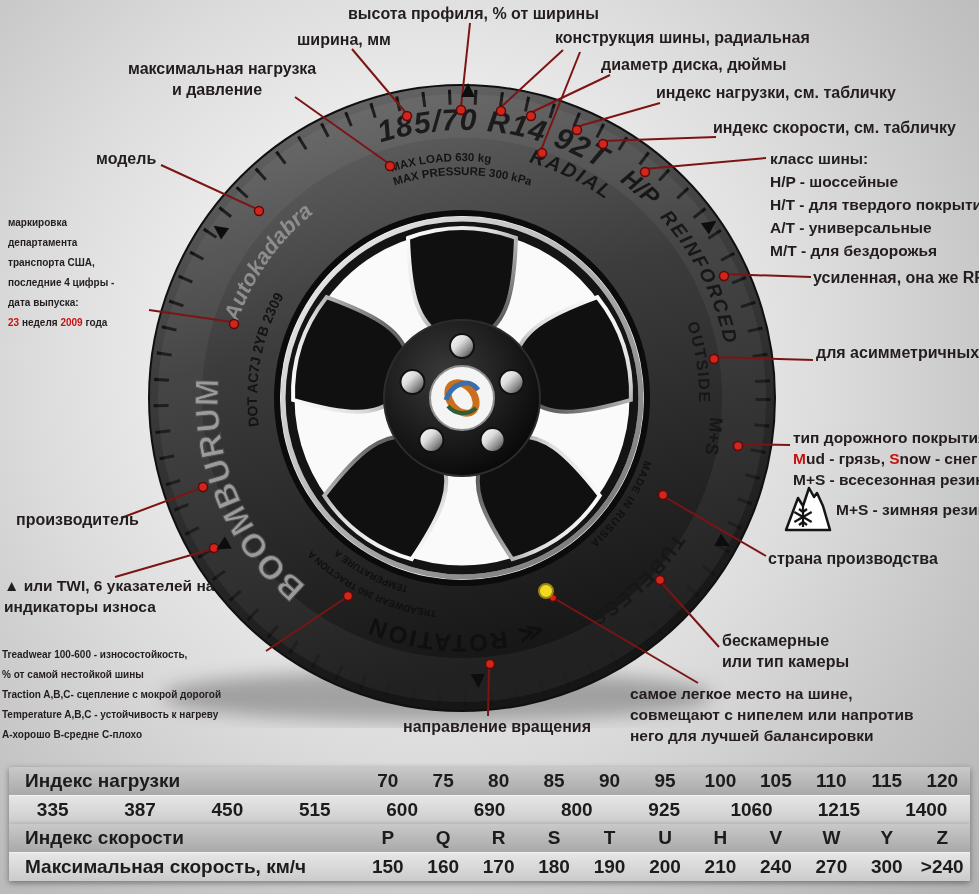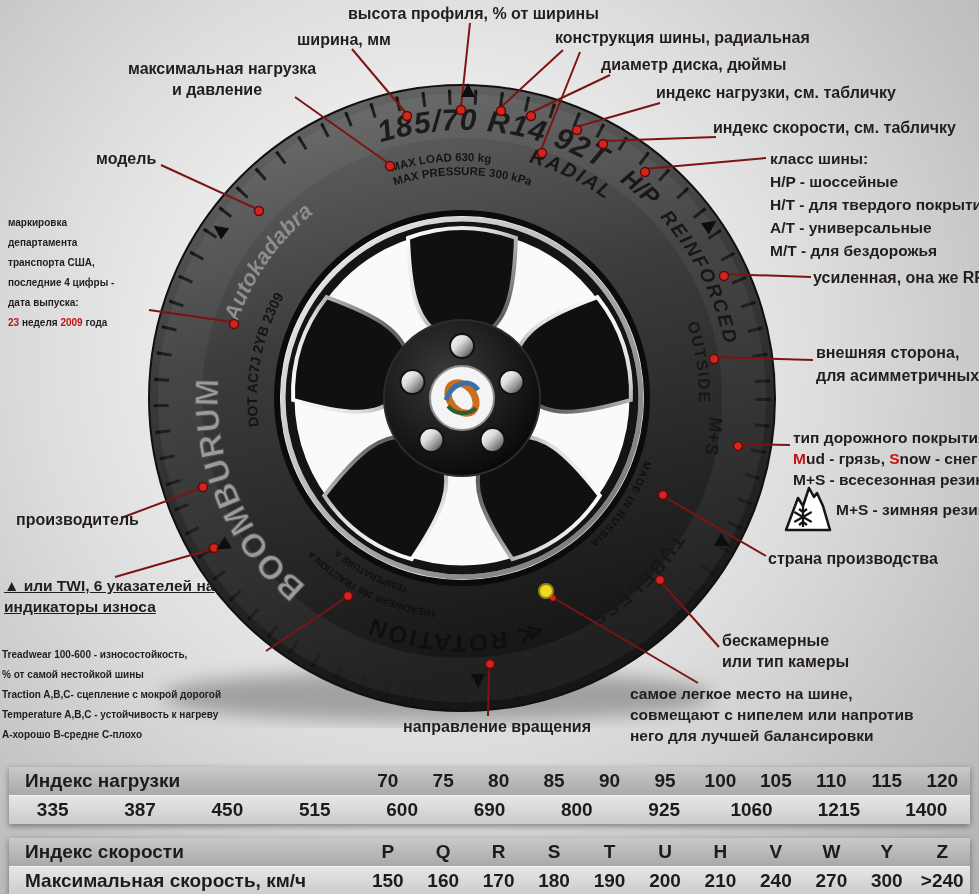--- a/index.html
+++ b/index.html
@@ -14,21 +14,21 @@
   .center{text-align:center;}
   .red{color:#c41313;}
   .lh20 .ln{line-height:20px;}
   .lh21 .ln{line-height:21px;}
   .lh23 .ln{line-height:23px;}
   #tire-svg{position:absolute;left:132px;top:68px;}
   #annot-svg{position:absolute;left:0;top:0;pointer-events:none;}
   #winter-icon{position:absolute;left:782px;top:483px;}
   
   #tables{position:absolute;left:9px;top:767px;width:961px;}
-  .tbl{box-shadow:0 2px 6px rgba(0,0,0,.4), inset 0 0 0 1px rgba(255,255,255,.4);margin-bottom:14px;}
+  .tbl{box-shadow:0 2px 6px rgba(0,0,0,.4), inset 0 0 0 1px rgba(255,255,255,.4);}
   .trow{display:flex;height:28px;align-items:center;font-weight:bold;font-size:19px;color:#1c1c1c;}
   .rowdark{background:linear-gradient(#c9c9c9,#a9a9a9);}
   .rowlight{background:linear-gradient(#e6e6e6,#cbcbcb);border-top:1px solid #f2f2f2;}
   .tlabel{width:335px;padding-left:16px;flex:none;}
   .tvals{flex:1;display:flex;}
   .tcell{flex:1;text-align:center;}
 </style>
 </head>
 <body>
 
@@ -232,21 +232,20 @@
       <div class="ln">максимальная нагрузка</div>
       <div class="ln">и давление</div>
     </div>
   <div class="lbl" style="left:96px;top:149px;">модель</div>
   <div class="lbl s15 lh20" style="left:8px;top:213px;">
     <span><div class="ln">маркировка</div><div class="ln">департамента</div><div class="ln">транспорта США,</div><div class="ln">последние 4 цифры -</div><div class="ln">дата выпуска:</div></span>
     <div class="ln"><span class="red">23</span><span> неделя </span><span class="red">2009</span><span> года</span></div>
   </div>
   <div class="lbl" style="left:813px;top:268px;">усиленная, она же RF</div>
   <div class="lbl lh23" style="left:816px;top:341px;">
-      <div class="ln">внешняя сторона,</div>
       <div class="ln">для асимметричных</div>
     </div>
   <div class="lbl s155 lh21" style="left:793px;top:427px;">
     <div class="ln">тип дорожного покрытия,</div>
     <div class="ln"><span class="red">M</span><span>ud - грязь, </span><span class="red">S</span><span>now - снег</span></div>
     <div class="ln">M+S - всесезонная резина</div>
   </div>
   <svg id="winter-icon" width="52" height="52" viewBox="0 0 52 52">
     <path d="M4,47 L16,15 L21,23 L27,5 L32,14 L35,10 L41,23 L48,47 Z" fill="#ffffff" stroke="#151515" stroke-width="2.5" stroke-linejoin="round"></path>
     <g transform="translate(21,34)" stroke="#151515" stroke-width="2.2">
@@ -255,21 +254,21 @@
       <line x1="-8.7" y1="5" x2="8.7" y2="-5"></line>
       <line x1="-4" y1="-8" x2="0" y2="-5"></line>
         <line x1="4" y1="-8" x2="0" y2="-5"></line>
       <line x1="-4" y1="8" x2="0" y2="5"></line>
         <line x1="4" y1="8" x2="0" y2="5"></line>
     </g>
   </svg>
   <div class="lbl s155" style="left:836px;top:501px;">M+S - зимняя резина</div>
   <div class="lbl" style="left:768px;top:549px;">страна производства</div>
   <div class="lbl" style="left:16px;top:510px;">производитель</div>
-  <div class="lbl s155 lh21" style="left:4px;top:575px;text-decoration:underline;">
+  <div class="lbl s155 lh21" style="left:4px;top:575px;">
       <div class="ln">▲ или TWI, 6 указателей на</div>
       <div class="ln">индикаторы износа</div>
     </div>
   <div class="lbl lh21" style="left:722px;top:630px;">
       <div class="ln">бескамерные</div>
       <div class="ln">или тип камеры</div>
     </div>
   <div class="lbl s15 lh20" style="left:2px;top:645px;">
       <div class="ln">Treadwear 100-600 - износостойкость,</div>
       <div class="ln">% от самой нестойкой шины</div>

